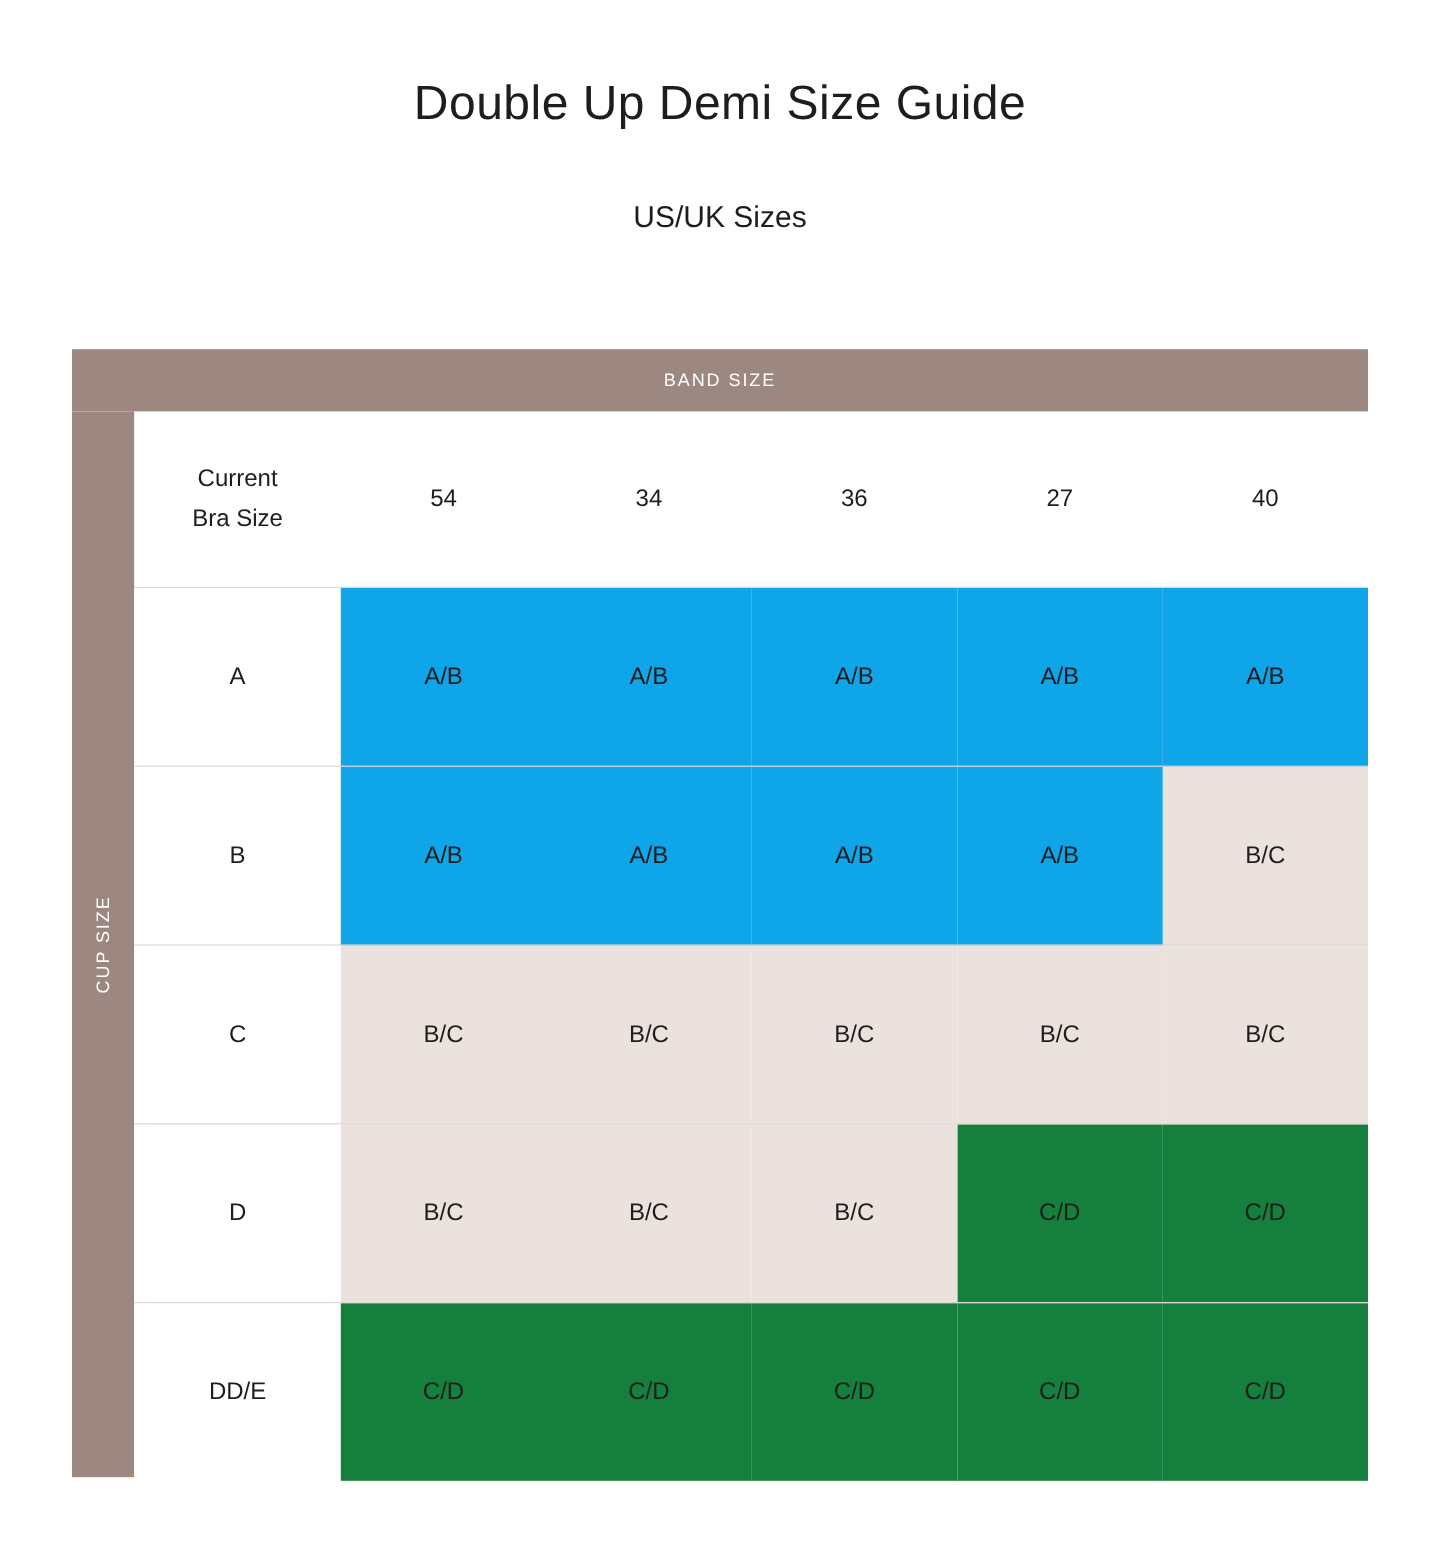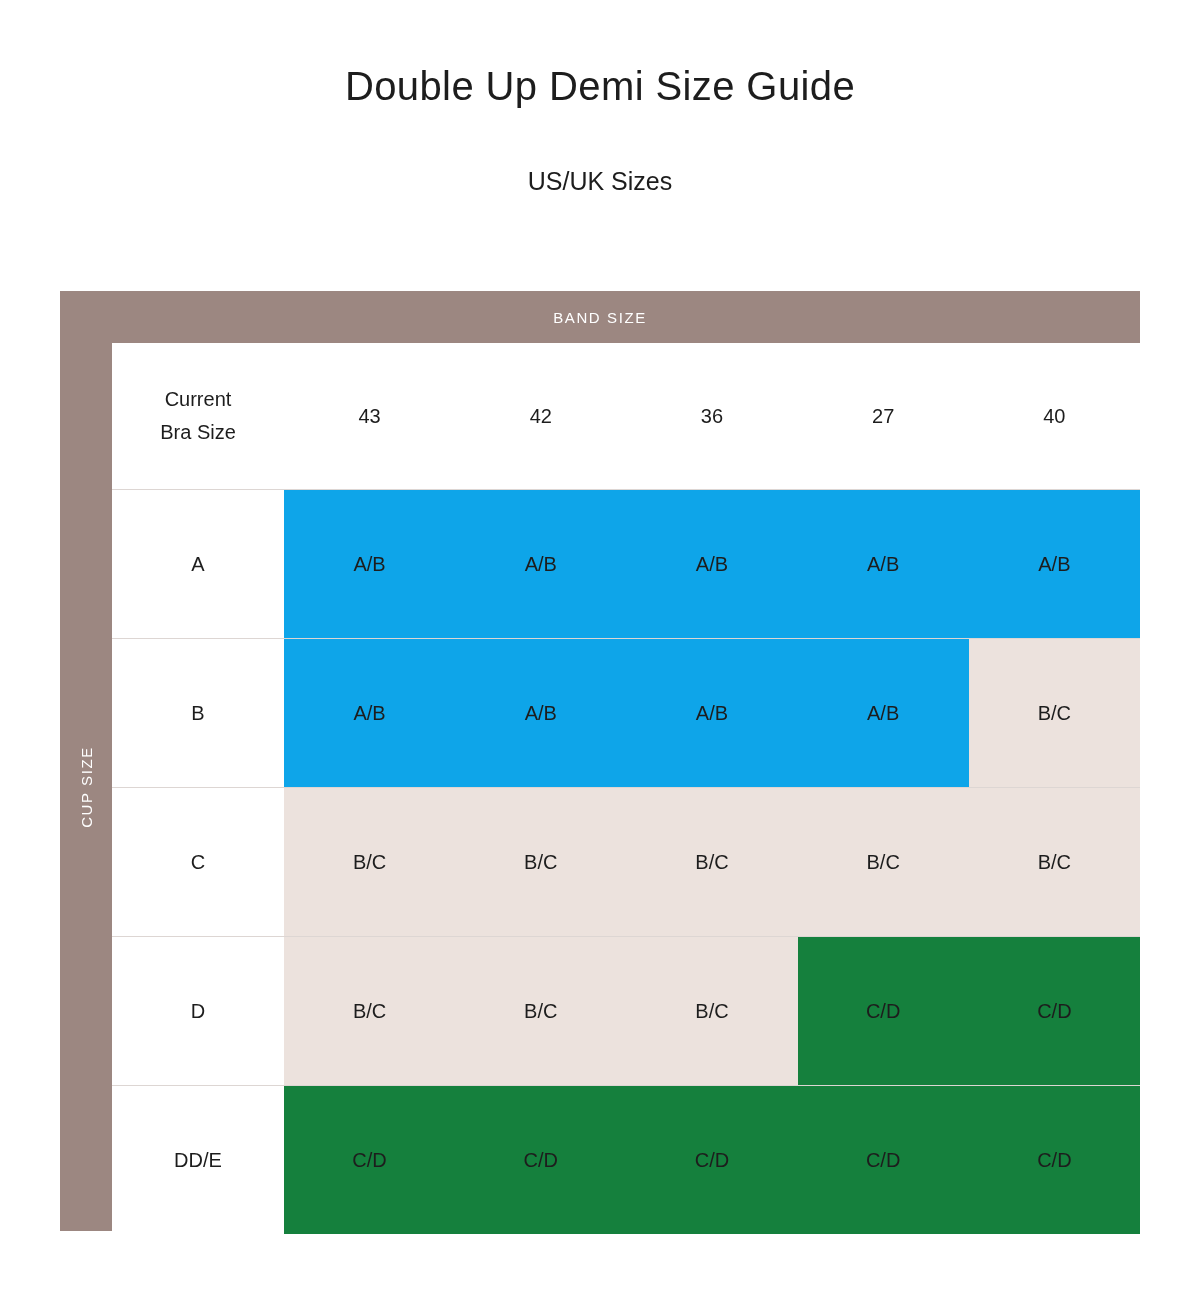--- a/index.html
+++ b/index.html
@@ -176,22 +176,22 @@
           <col class="c-band">
           <col class="c-band">
           <col class="c-band">
         </colgroup>
         <tbody>
           <tr class="head-row">
             <td class="current-label">
               <div>Current</div>
               <div>Bra Size</div>
             </td>
-            <td>43</td>
-            <td>42</td>
+            <td>54</td>
+            <td>34</td>
             <td>36</td>
             <td>27</td>
             <td>40</td>
           </tr>
 
           <tr class="data-row">
             <td class="cup-label">A</td>
             <td class="tint-ab">A/B</td>
             <td class="tint-ab">A/B</td>
             <td class="tint-ab">A/B</td>

